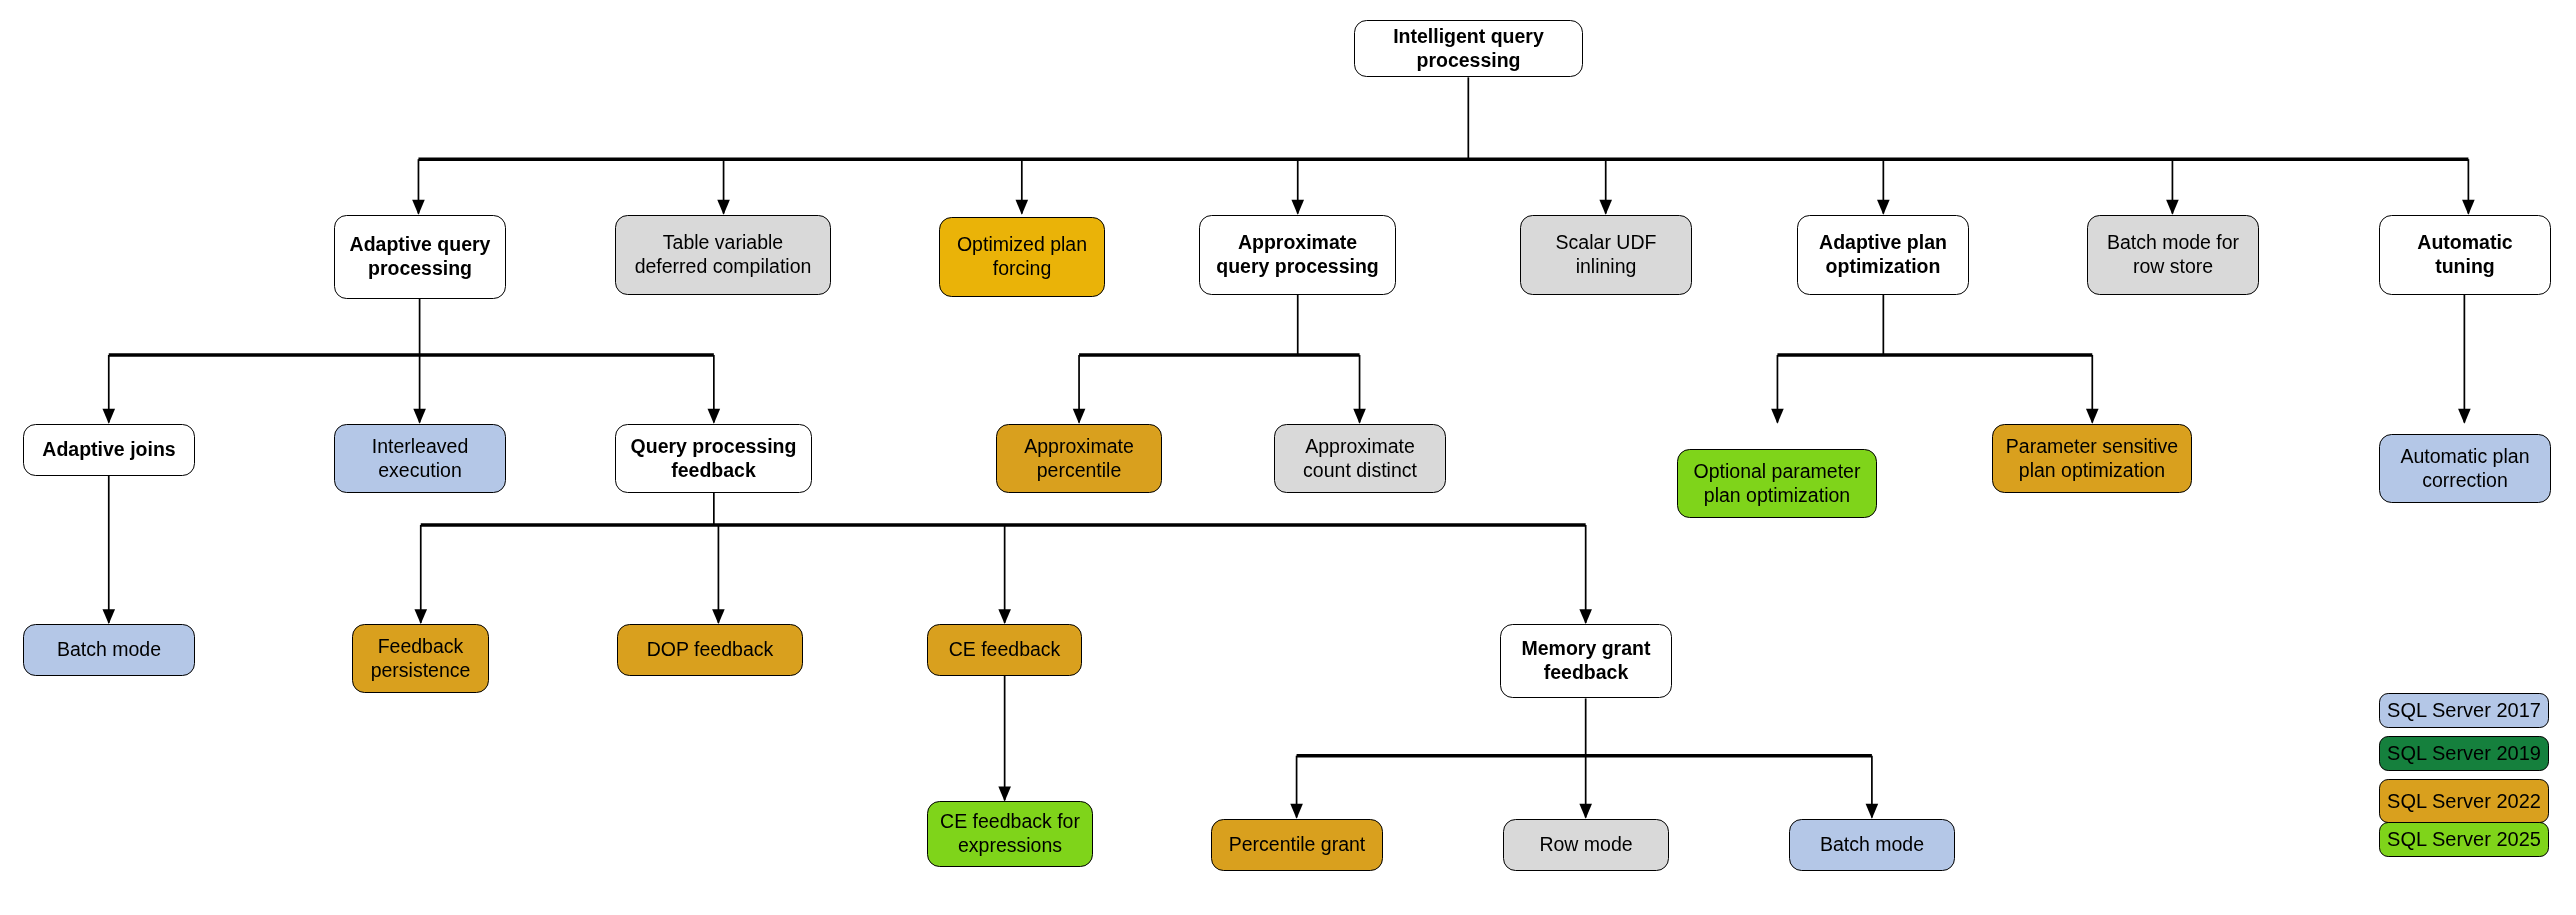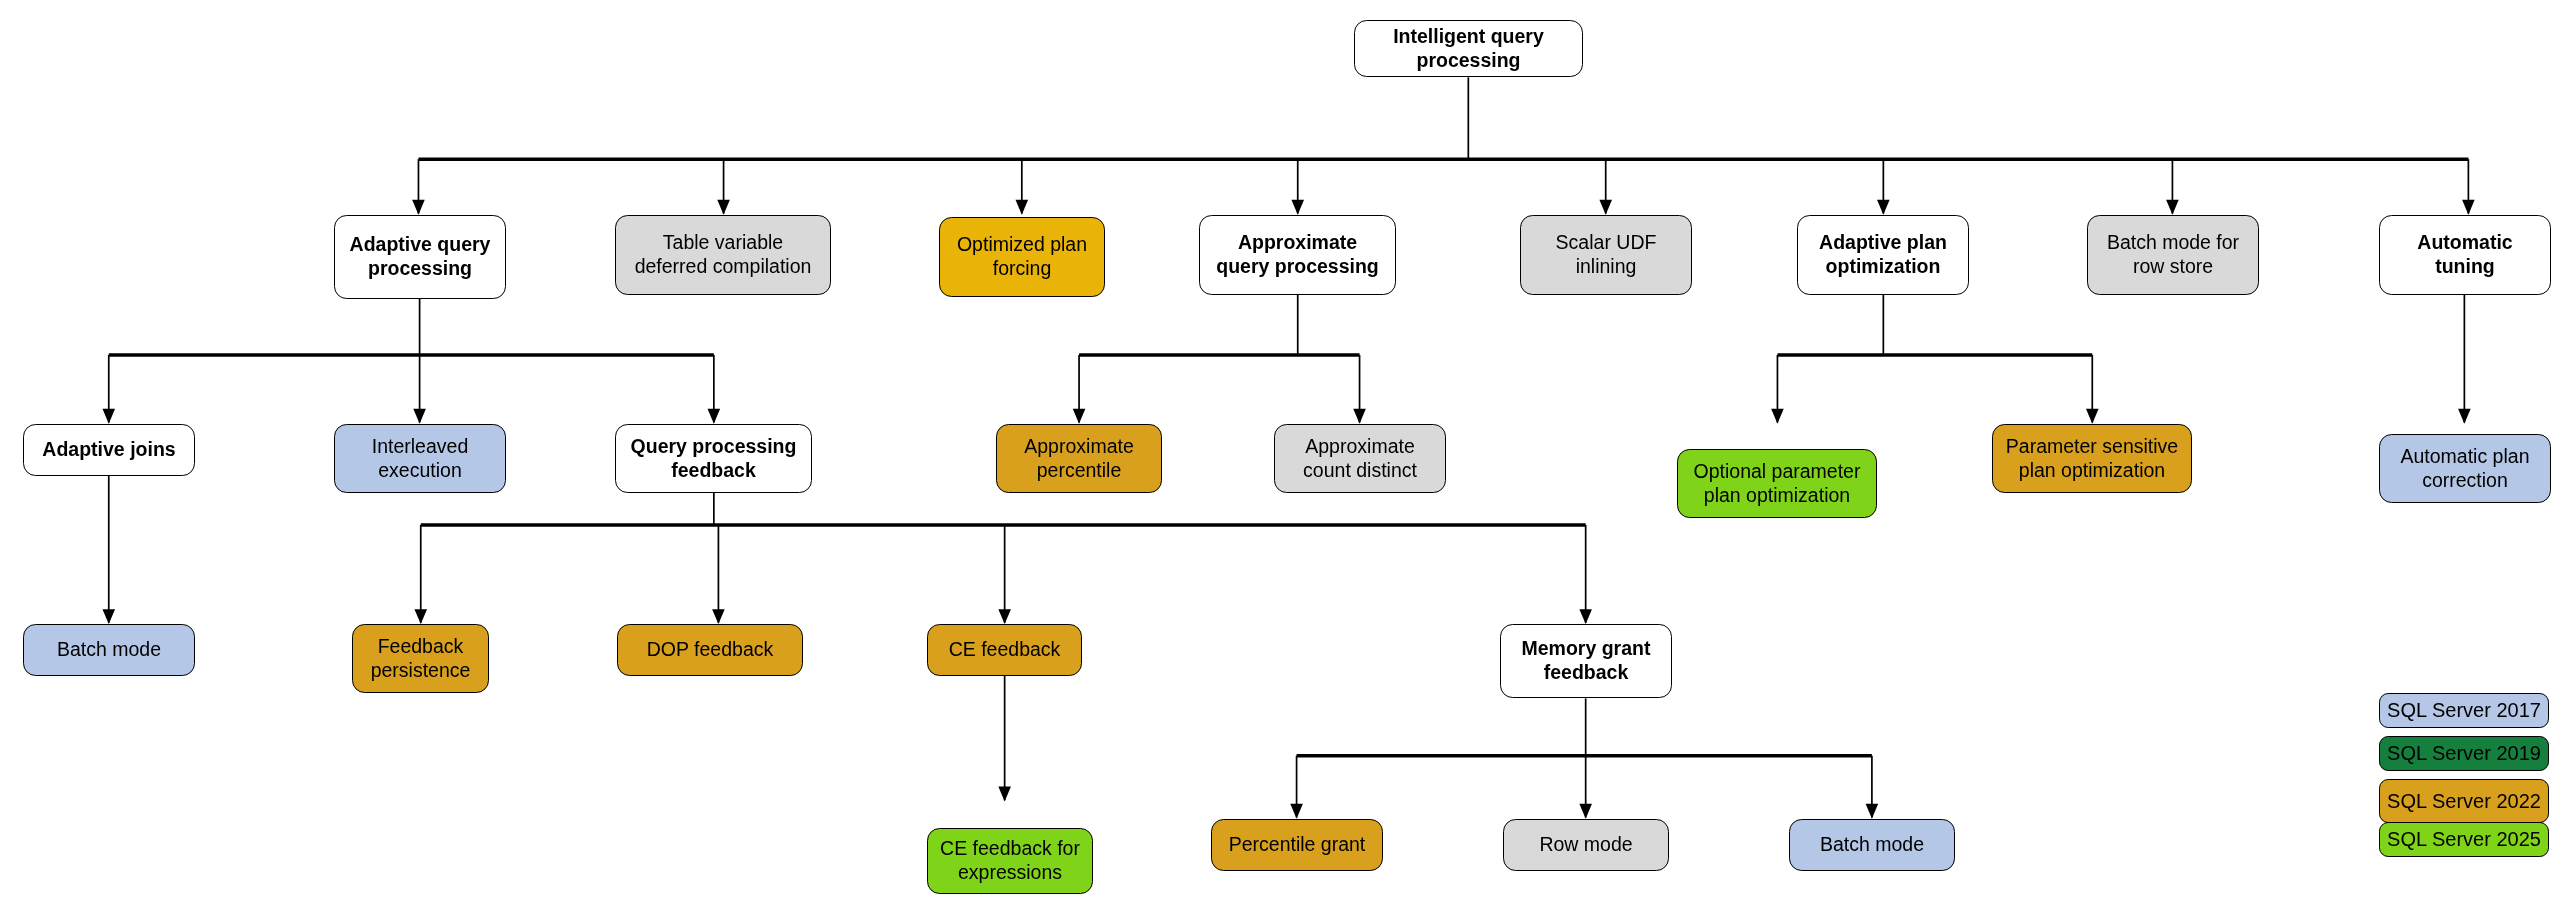--- a/index.html
+++ b/index.html
@@ -157,21 +157,21 @@
 plan optimization</div>
       <div class="node" style="left: 2379px; top: 424px; width: 172px; height: 69px; background: rgb(180, 199, 231); margin-top: 10px;">Automatic plan
 correction</div>
       <div class="node" style="left: 23px; top: 624px; width: 172px; height: 52px; background: rgb(180, 199, 231);">Batch mode</div>
       <div class="node" style="left: 352px; top: 624px; width: 137px; height: 69px; background: rgb(217, 160, 30);">Feedback
 persistence</div>
       <div class="node" style="left: 617px; top: 624px; width: 186px; height: 52px; background: rgb(217, 160, 30);">DOP feedback</div>
       <div class="node" style="left: 927px; top: 624px; width: 155px; height: 52px; background: rgb(217, 160, 30);">CE feedback</div>
       <div class="node parent" style="left: 1500px; top: 624px; width: 172px; height: 74px; background: rgb(255, 255, 255);">Memory grant
 feedback</div>
-      <div class="node" style="left: 927px; top: 801px; width: 166px; height: 66px; background: rgb(127, 212, 26); margin-top: 27px;">CE feedback for
+      <div class="node" style="left: 927px; top: 801px; width: 166px; height: 66px; background: rgb(127, 212, 26);">CE feedback for
 expressions</div>
       <div class="node" style="left: 1211px; top: 819px; width: 172px; height: 52px; background: rgb(217, 160, 30);">Percentile grant</div>
       <div class="node" style="left: 1503px; top: 819px; width: 166px; height: 52px; background: rgb(217, 217, 217);">Row mode</div>
       <div class="node" style="left: 1789px; top: 819px; width: 166px; height: 52px; background: rgb(180, 199, 231);">Batch mode</div>
     </div>
   <div id="legend-layer">
       <div class="legend-item" style="left: 2379px; top: 693px; width: 170px; height: 35px; background: rgb(180, 199, 231);">SQL Server 2017</div>
       <div class="legend-item" style="left: 2379px; top: 736px; width: 170px; height: 35px; background: #15803d;">SQL Server 2019</div>
       <div class="legend-item" style="left: 2379px; top: 779px; width: 170px; height: 44px; background: rgb(217, 160, 30);">SQL Server 2022</div>
       <div class="legend-item" style="left: 2379px; top: 822px; width: 170px; height: 35px; background: rgb(127, 212, 26);">SQL Server 2025</div>

